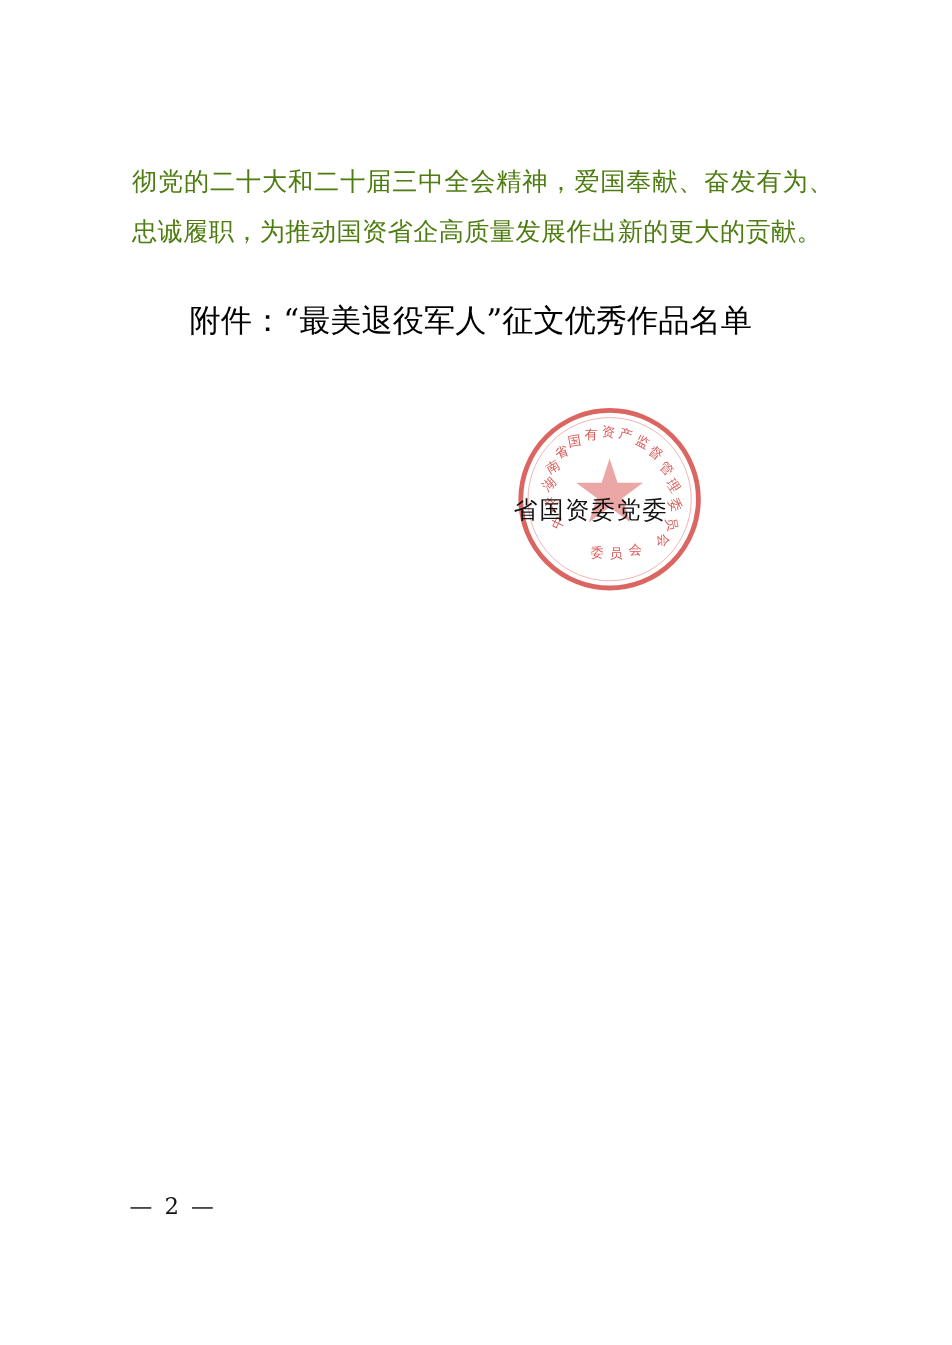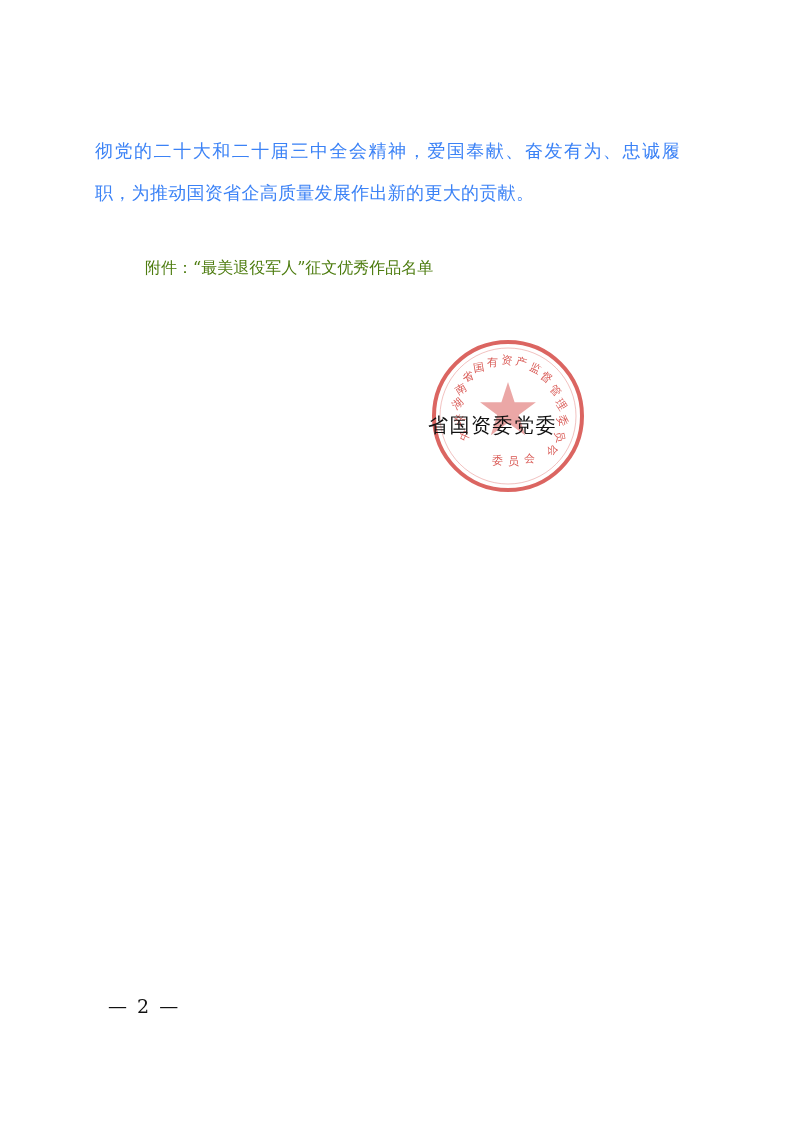--- a/index.html
+++ b/index.html
@@ -16,42 +16,42 @@
     overflow: hidden;
   }
   .page {
     position: absolute;
     inset: 0;
     width: 793px;
     height: 1121px;
   }
   .body-text {
     position: absolute;
-    left: 95px;
+    left: 110px;
     top: 130px;
     width: 585px;
-    font-size: 18px;
+    font-size: 21px;
     line-height: 42px;
     letter-spacing: 0.3px;
     text-align: justify;
     text-justify: inter-ideograph;
-    color: #3b82f6;
+    color: #4d7c0f;
   }
   .para-continued {
     text-indent: 0;
   }
   .attachment {
     position: absolute;
-    left: 103px;
+    left: 116px;
     top: 248px;
     width: 585px;
-    font-size: 16px;
+    font-size: 26px;
     line-height: 40px;
     text-indent: 42px;
-    color: #4d7c0f;
+    color: #000000;
   }
   .signature-block {
     position: absolute;
     left: 400px;
     top: 405px;
     width: 260px;
     font-size: 20px;
     line-height: 40px;
     color: #111111;
     text-align: left;

